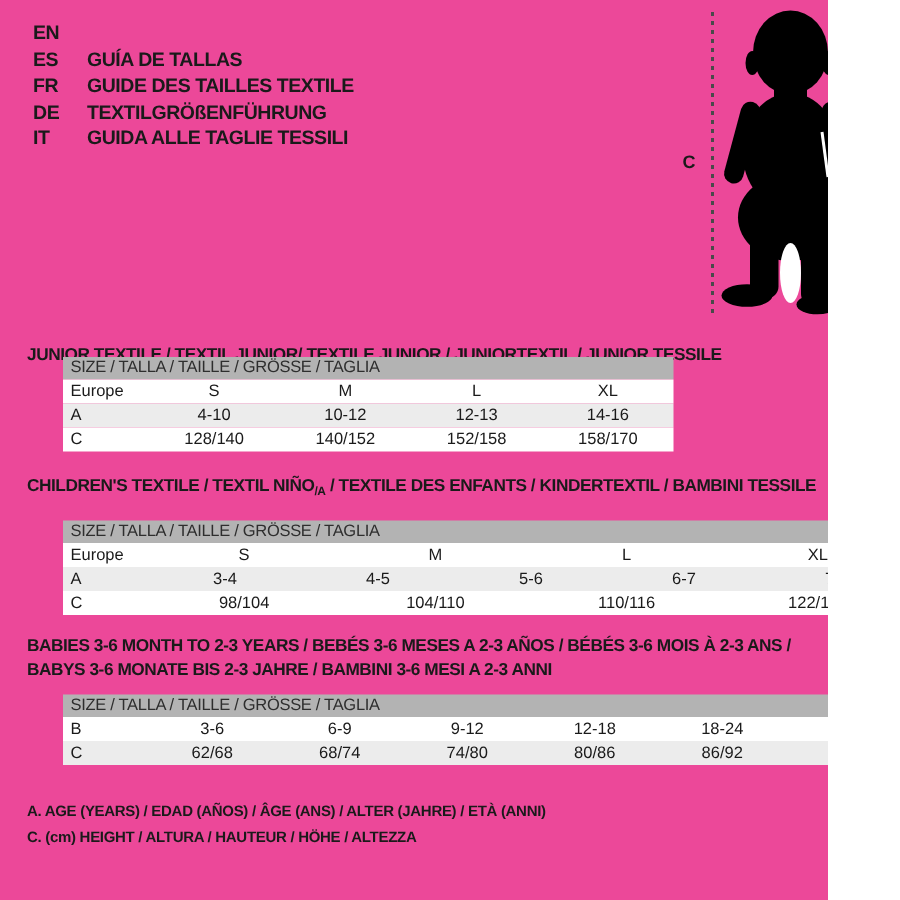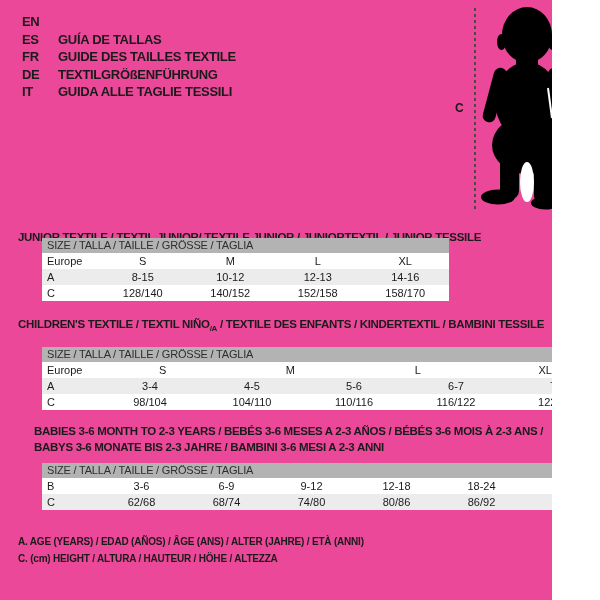--- a/index.html
+++ b/index.html
@@ -25,21 +25,21 @@
   }
   .figure svg{position:absolute;left:38px;top:4px;}
   
   .sec-title{
     position:absolute;left:18px;font-size:11.5px;font-weight:700;
     letter-spacing:-0.3px;white-space:nowrap;
   }
   .sec-title sub{font-size:8px;}
   .title-junior{top:231px;}
   .title-children{top:318px;}
-  .title-babies{top:423px;line-height:16px;margin-left:16px;}
+  .title-babies{top:423px;line-height:16px;}
   
   .size-table{position:absolute;left:18px;margin-left:24px;}
   .t1{top:238px;width:407px;}
   .t2{top:347px;width:567px;}
   .t3{top:463px;width:567px;}
   .thead{
     height:15px;line-height:15px;background:#b3b3b3;color:#2e2e2e;
     font-size:11px;padding-left:5px;letter-spacing:-0.2px;
   }
   .trow{display:flex;height:16px;line-height:16px;font-size:11px;align-items:center;}
@@ -120,21 +120,21 @@
     <div class="thead">SIZE / TALLA / TAILLE / GRÖSSE / TAGLIA</div>
     <div class="trow r-white">
       <span class="rlabel">Europe</span>
       <span class="cell">S</span>
       <span class="cell">M</span>
       <span class="cell">L</span>
       <span class="cell">XL</span>
     </div>
     <div class="trow r-gray">
       <span class="rlabel">A</span>
-      <span class="cell">8-15</span>
+      <span class="cell">4-10</span>
       <span class="cell">10-12</span>
       <span class="cell">12-13</span>
       <span class="cell">14-16</span>
     </div>
     <div class="trow r-white">
       <span class="rlabel">C</span>
       <span class="cell">128/140</span>
       <span class="cell">140/152</span>
       <span class="cell">152/158</span>
       <span class="cell">158/170</span>
@@ -157,21 +157,20 @@
       <span class="cell">4-5</span>
       <span class="cell">5-6</span>
       <span class="cell">6-7</span>
       <span class="cell">7-8</span>
     </div>
     <div class="trow r-white">
       <span class="rlabel">C</span>
       <span class="cell">98/104</span>
       <span class="cell">104/110</span>
       <span class="cell">110/116</span>
-      <span class="cell">116/122</span>
       <span class="cell">122/128</span>
     </div>
   </div>
 
   <div class="sec-title title-babies">
     <div>BABIES 3-6 MONTH TO 2-3 YEARS / BEBÉS 3-6 MESES A 2-3 AÑOS / BÉBÉS 3-6 MOIS À 2-3 ANS /</div>
     <div>BABYS 3-6 MONATE BIS 2-3 JAHRE / BAMBINI 3-6 MESI A 2-3 ANNI</div>
   </div>
   <div class="size-table t3">
     <div class="thead">SIZE / TALLA / TAILLE / GRÖSSE / TAGLIA</div>

